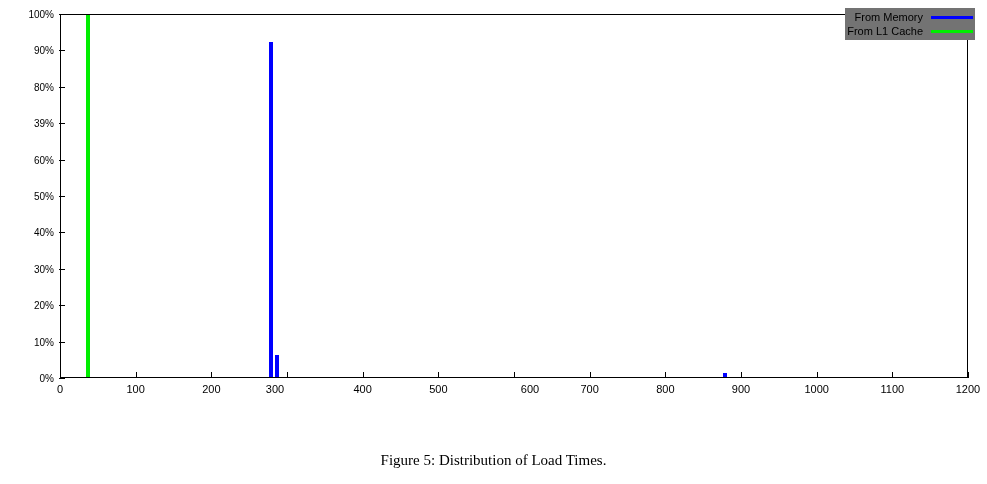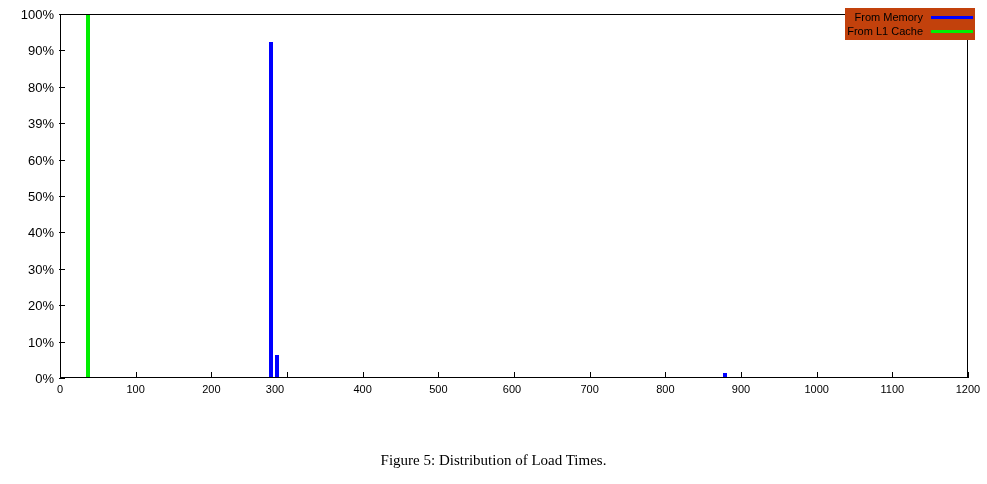--- a/index.html
+++ b/index.html
@@ -38,21 +38,21 @@
     bottom: 0;
     width: 4px;
   }
 
   
   .ytick {
     position: absolute;
     right: 0;
     width: 48px;
     text-align: right;
-    font-size: 13px;
+    font-size: 10px;
     line-height: 11px;
     color: #000;
     transform: translateY(-50%);
   }
   #y-axis {
     position: absolute;
     left: 0;
     top: 14px;
     width: 54px;
     height: 366px;
@@ -92,21 +92,21 @@
     font-size: 11px;
     color: #000;
   }
 
   
   #legend {
     position: absolute;
     right: 12px;
     top: 8px;
     padding: 2px 2px;
-    background: #c2410c;
+    background: #737373;
     font-size: 11px;
     line-height: 14px;
   }
   .legend-row {
     display: flex;
     align-items: center;
     justify-content: flex-end;
     white-space: nowrap;
   }
   .legend-label {
@@ -186,21 +186,21 @@
     <div class="xtick" style="left: 135.667px;">100</div>
     <div class="xtickmark" style="left: 135.667px;"></div>
     <div class="xtick" style="left: 211.333px;">200</div>
     <div class="xtickmark" style="left: 211.333px;"></div>
     <div class="xtick" style="left: 275px;">300</div>
     <div class="xtickmark" style="left: 287px;"></div>
     <div class="xtick" style="left: 362.667px;">400</div>
     <div class="xtickmark" style="left: 362.667px;"></div>
     <div class="xtick" style="left: 438.333px;">500</div>
     <div class="xtickmark" style="left: 438.333px;"></div>
-    <div class="xtick" style="left: 512px;">600</div>
+    <div class="xtick" style="left: 530px;">600</div>
     <div class="xtickmark" style="left: 514px;"></div>
     <div class="xtick" style="left: 589.667px;">700</div>
     <div class="xtickmark" style="left: 589.667px;"></div>
     <div class="xtick" style="left: 665.333px;">800</div>
     <div class="xtickmark" style="left: 665.333px;"></div>
     <div class="xtick" style="left: 741px;">900</div>
     <div class="xtickmark" style="left: 741px;"></div>
     <div class="xtick" style="left: 816.667px;">1000</div>
     <div class="xtickmark" style="left: 816.667px;"></div>
     <div class="xtick" style="left: 892.333px;">1100</div>

